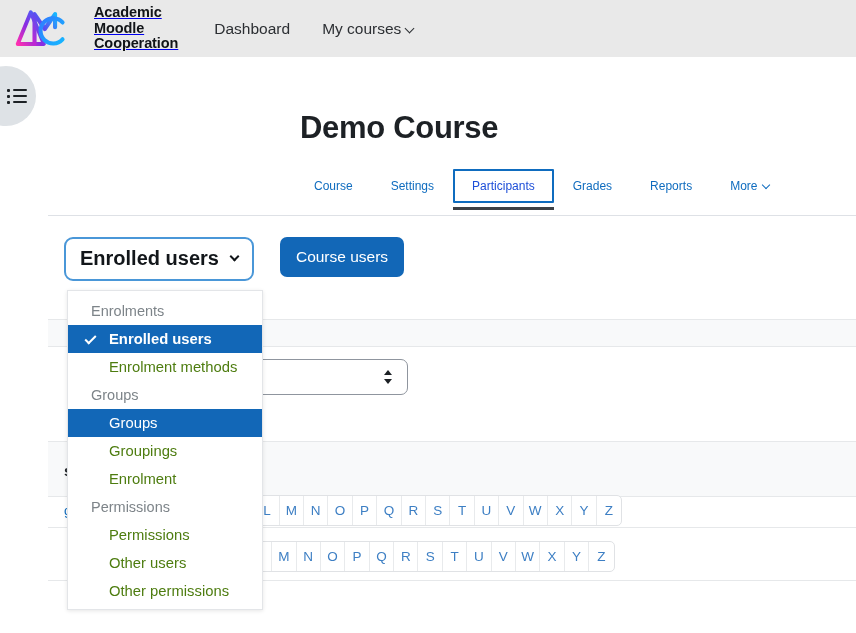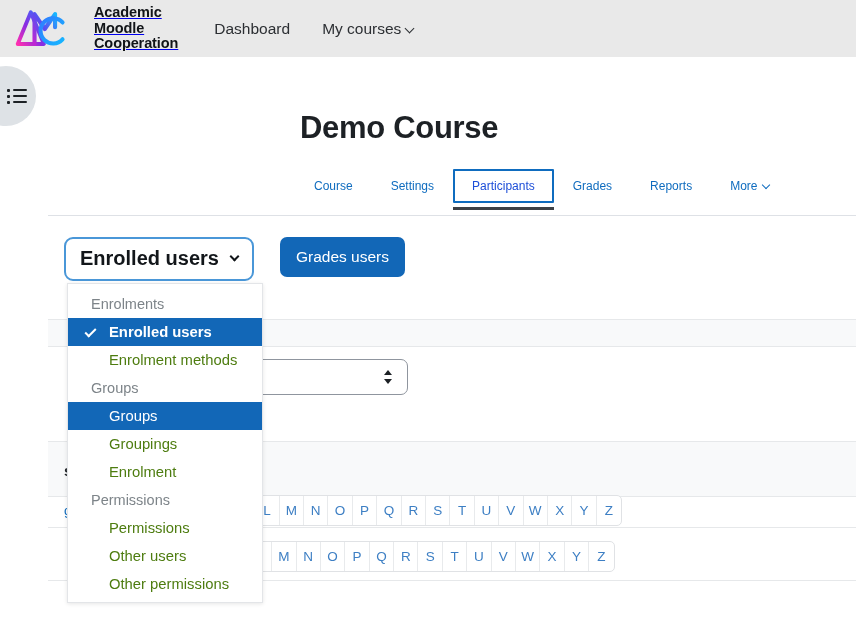--- a/index.html
+++ b/index.html
@@ -112,21 +112,21 @@
   .btn-primary {
     background: #1267b7; color: #fff; border: none;
     border-radius: 7px; padding: 11px 16px;
     font-size: 15.5px; cursor: pointer;
     font-family: "Liberation Sans", sans-serif;
     white-space: nowrap;
   }
 
   
   .dd-menu {
-    position: absolute; top: 226px; left: 67px;
+    position: absolute; top: 233px; left: 67px;
     width: 196px;
     background: #fff;
     border: 1px solid #e3e5e8;
     box-shadow: 0 1px 4px rgba(0,0,0,0.10);
     padding: 6px 0 4px 0;
     z-index: 40;
   }
   .dd-header {
     font-size: 14.5px; color: #7d8489;
     padding: 6px 0 6px 23px;
@@ -364,21 +364,21 @@
         <span class="ini-cell">Y</span>
         <span class="ini-cell">Z</span>
       </span>
   </div>
 
   <div class="tertiary-nav">
     <button class="dd-toggle">
       <span>Enrolled users</span>
       <span class="caret"></span>
     </button>
-    <button class="btn-primary">Grades users</button>
+    <button class="btn-primary">Course users</button>
   </div>
 
   <div class="dd-menu">
       <div class="dd-header">Enrolments</div>
       <div class="dd-item selected"><span class="dd-check"></span><span>Enrolled users</span></div>
       <div class="dd-item"><span>Enrolment methods</span></div>
       <div class="dd-header">Groups</div>
       <div class="dd-item hovered"><span>Groups</span></div>
       <div class="dd-item"><span>Groupings</span></div>
       <div class="dd-item"><span>Enrolment</span></div>

